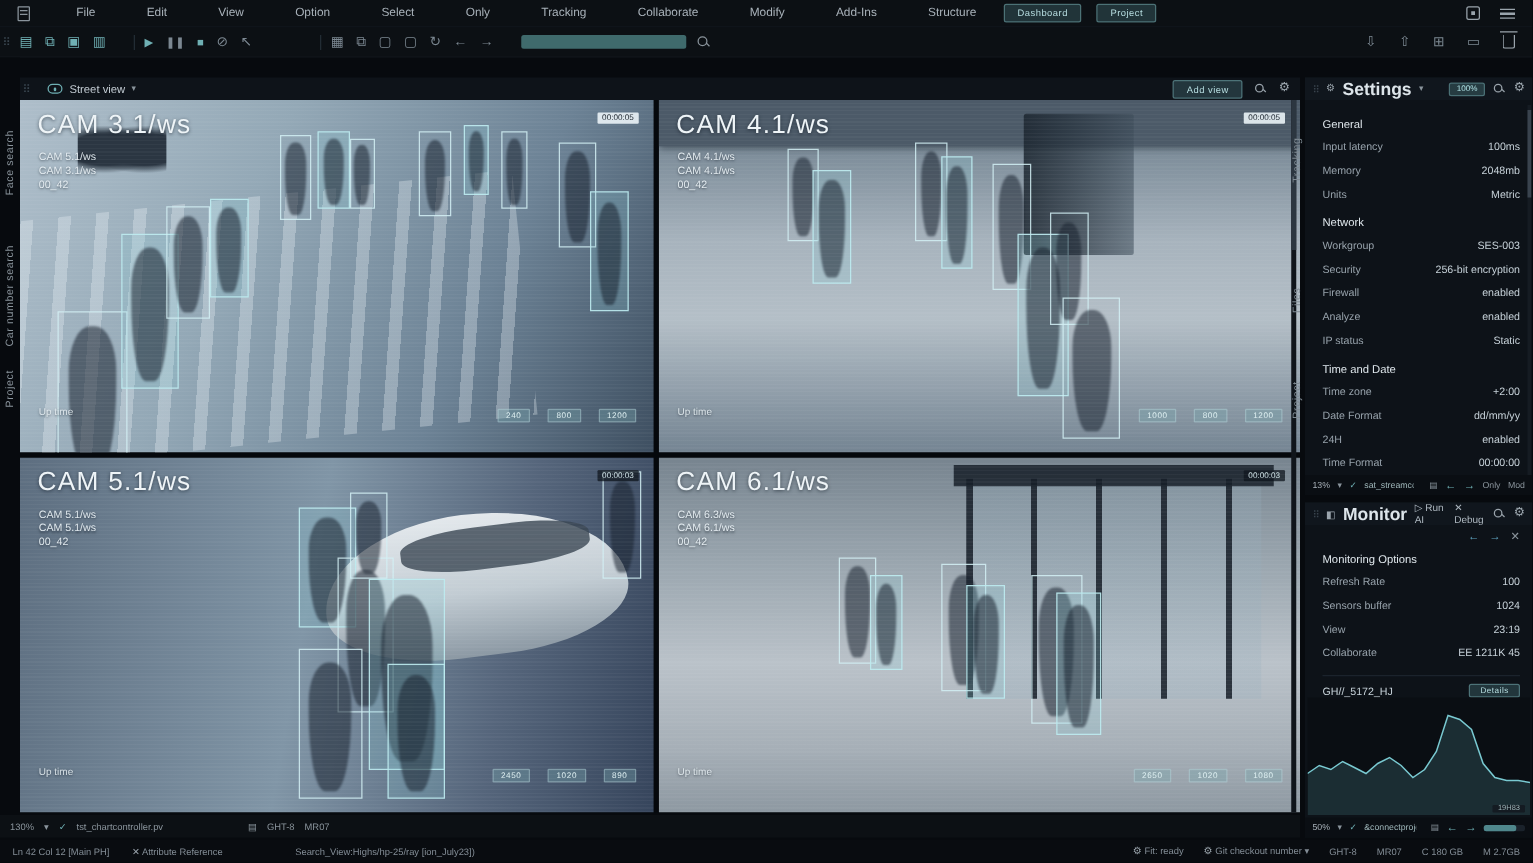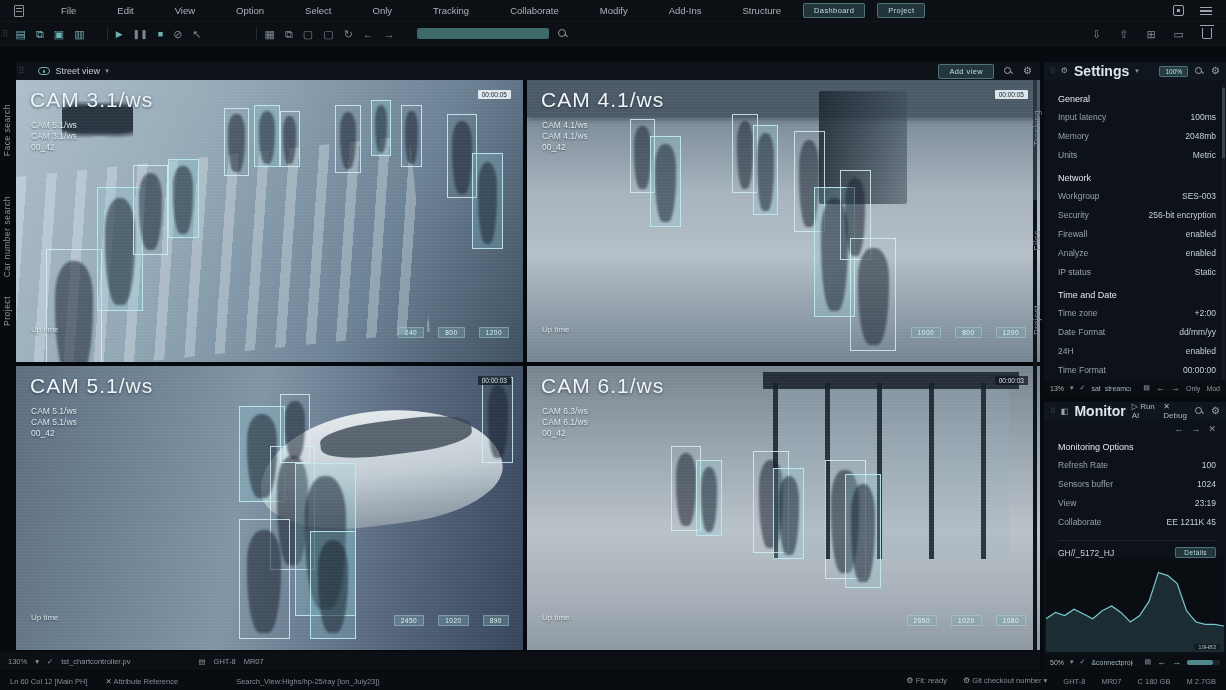--- a/index.html
+++ b/index.html
@@ -556,21 +556,21 @@
   <span>130%</span>
   <span>▾</span>
   <span class="check">✓</span>
   <span>tst_chartcontroller.pv</span>
   <span style="margin-left:60px;">▤</span>
   <span>GHT-8</span>
   <span>MR07</span>
 </div>
 
 <div id="statusbar">
-  <span>Ln 60 Col 12 [Main PH]</span>
+  <span>Ln 42 Col 12 [Main PH]</span>
   <span><span class="x">✕ </span><span>Attribute Reference</span></span>
   <span style="margin-left:40px;">Search_View:Highs/hp-25/ray [ion_July23])</span>
   <div class="right">
     <span><span class="gear" style="font-size:8px;">⚙ </span><span>Fit: ready</span></span>
     <span><span class="gear" style="font-size:8px;">⚙ </span><span>Git checkout number</span> <span>▾</span></span>
     <span>GHT-8</span>
     <span>MR07</span>
     <span>C 180 GB</span>
     <span>M 2.7GB</span>
   </div>

